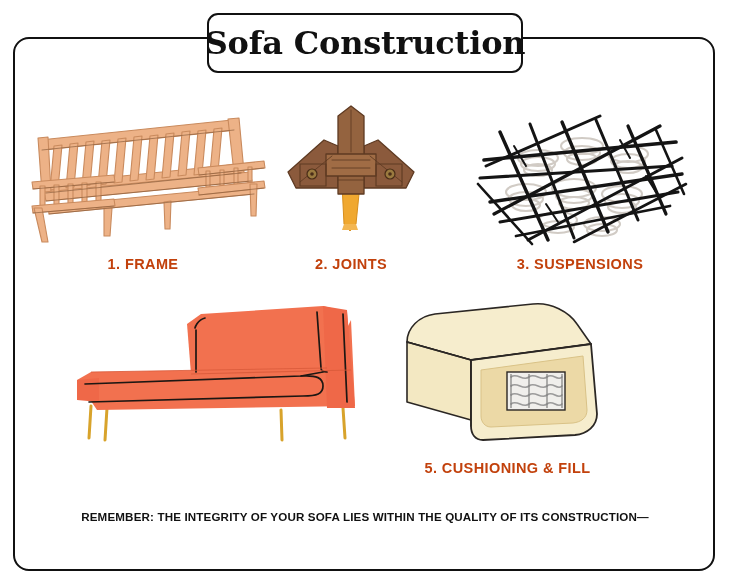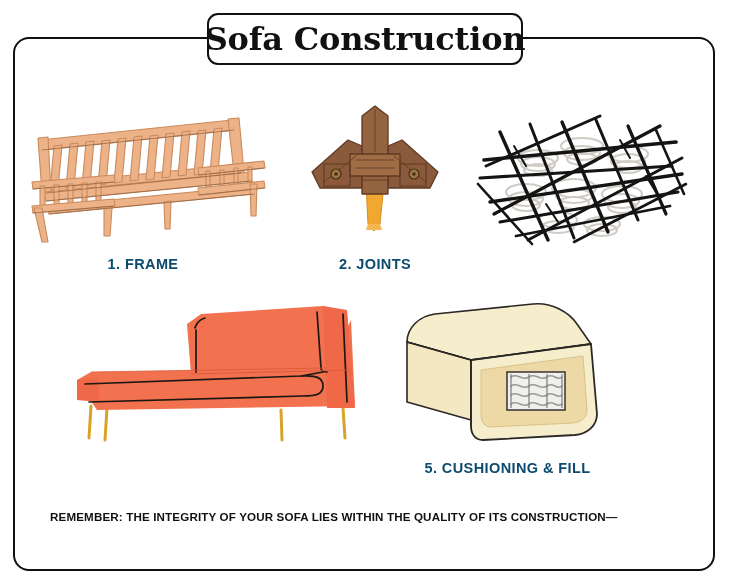--- a/index.html
+++ b/index.html
@@ -19,21 +19,21 @@
     width:702px;height:534px;
     border:2.2px solid #111;
     border-radius:16px;
     box-sizing:border-box;
   }
 
   
   .title-box{
     position:absolute;
     left:207px;top:13px;
-    width:316px;height:52px;
+    width:316px;height:60px;
     border:2.2px solid #111;
     border-radius:11px;
     background:#ffffff;
     box-sizing:border-box;
     display:flex;align-items:center;justify-content:center;
     z-index:5;
   }
   .title-text{
     font-family:"DejaVu Serif", serif;
     font-weight:700;
@@ -46,44 +46,44 @@
 
   
   .item{position:absolute;}
   .art{position:absolute;left:0;top:0;}
   .caption{
     position:absolute;
     text-align:center;
     font-weight:700;
     font-size:14.5px;
     letter-spacing:0.4px;
-    color:#0c4a6e;
+    color:#c2410c;
     white-space:nowrap;
     width:100%;
   }
 
   
   #item-frame      {left:18px; top:96px;  width:250px; height:185px;}
-  #item-joints     {left:300px;top:96px;  width:150px; height:185px;}
+  #item-joints     {left:276px;top:96px;  width:150px; height:185px;}
   #item-suspensions{left:470px;top:96px;  width:220px; height:185px;}
   #item-upholstery {left:55px; top:298px; width:330px; height:190px;}
   #item-cushioning {left:385px;top:298px; width:245px; height:190px;}
 
   #item-frame       .caption,
   #item-joints      .caption,
   #item-suspensions .caption{top:160px;}
   #item-upholstery  .caption,
   #item-cushioning  .caption{top:162px;}
 
   
   .footer{
     position:absolute;
     left:50px;top:508px;
     width:630px;
-    text-align:left;
+    text-align:center;
     font-size:11.6px;
     letter-spacing:0.15px;
     line-height:1.55;
     color:#111;
     font-weight:600;
   }
 </style>
 </head>
 <body>
 
@@ -254,20 +254,21 @@
         <path d="M8,88 L62,148" stroke-width="2.6"></path>
       </g>
 
       <g stroke="#141414" stroke-width="2" stroke-linecap="round">
         <path d="M44,50 L56,70"></path>
           <path d="M150,44 L160,62"></path>
         <path d="M76,108 L88,126"></path>
           <path d="M176,80 L186,96"></path>
       </g>
     </svg>
+    <div class="caption">3. SUSPENSIONS</div>
   </div>
 
   <div class="item" id="item-upholstery">
     <svg class="art" width="330" height="155" viewBox="0 0 330 155">
 
       <g stroke="#d8a32b" stroke-width="3" stroke-linecap="round">
         <path d="M36,108 L34,140"></path>
         <path d="M52,110 L50,142"></path>
         <path d="M226,112 L227,142"></path>
         <path d="M288,110 L290,140"></path>

